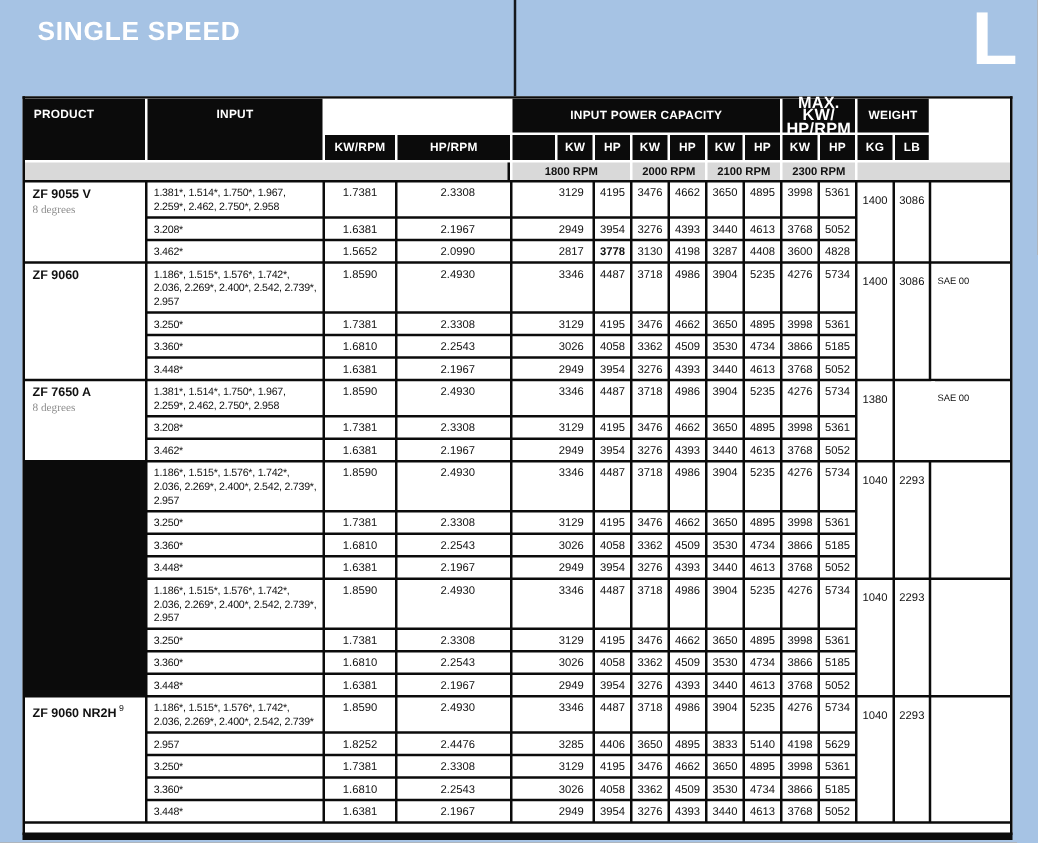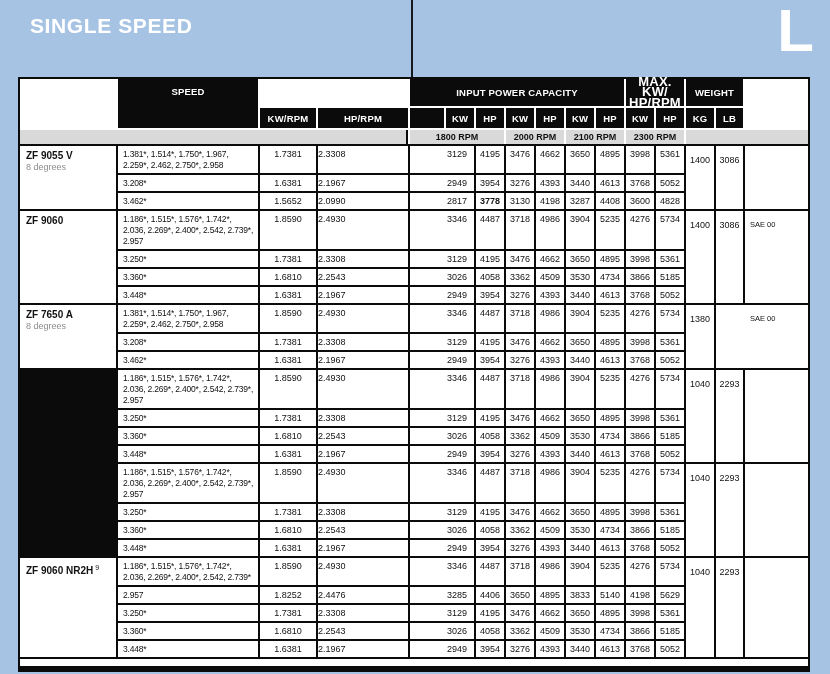--- a/index.html
+++ b/index.html
@@ -27,47 +27,48 @@
   .kw1head .box{width:28px;background:#0b0b0b;color:#fff;font-weight:700;font-size:9.5px;
                 display:flex;align-items:center;justify-content:center;}
   
   .rpmrow{margin-top:2px;height:14px;background:#fff;}
   .rc{background:#d9d9d9;font-size:9px;font-weight:700;text-align:center;line-height:14px;color:#111;}
   .rc.blank1{border-right:2px solid #0b0b0b;box-sizing:border-box;}
   
   .tbody{background:#0b0b0b;padding:2px 0;}
   .bc{background:#fff;font-size:9px;color:#111;min-height:16px;box-sizing:border-box;padding-top:3px;}
   .bc.product{font-size:10px;font-weight:700;padding:4px 2px 0 6px;line-height:11px;}
-  .bc.product .angle{font-weight:400;color:#8d8d8d;font-size:9px;padding-top:1px;}
+  .bc.product .angle{font-weight:400;color:#8d8d8d;font-size:9px;padding-top:1px;font-family:Liberation Serif, serif;}
   .bc.product sup{font-size:7px;font-weight:400;}
   .bc.ratios{white-space:pre;overflow:hidden;line-height:11px;font-size:8.5px;
              letter-spacing:-.2px;padding:3px 1px 2px 5px;}
   .bc.center{text-align:center;}
-  .bc.pfhp{text-align:left;padding-right:28px;}
+  .bc.pfhp{text-align:right;padding-right:28px;}
   .bc.kwfirst{text-align:right;padding-right:7px;}
   .bc.wt{text-align:center;padding-top:9px;}
   .bc.note{font-size:7.5px;padding:9px 0 0 5px;}
   
   .bottom-bar{position:absolute;left:18px;top:666px;width:792px;height:6px;background:#0b0b0b;}
 </style>
 </head>
 <body>
 
 <div class="page">
 
   <div class="title">
     <div>SINGLE SPEED</div>
   </div>
   <div class="section-letter">L</div>
   <div class="header-divider"></div>
 
   <div class="table-wrap">
 
     <div class="grid thead">
-      <div class="hc topleft" style="grid-column:2;grid-row:1/3">SPEED</div>
+      <div class="hc topleft left" style="grid-column:1;grid-row:1/3">PRODUCT</div>
+      <div class="hc topleft" style="grid-column:2;grid-row:1/3">INPUT</div>
       <div class="hc" style="grid-column:5/11;grid-row:1">INPUT POWER CAPACITY</div>
       <div class="hc pre" style="grid-column:11/13;grid-row:1">MAX. KW/
 HP/RPM</div>
       <div class="hc" style="grid-column:13/15;grid-row:1">WEIGHT</div>
 
       <div class="hc" style="grid-column:3;grid-row:2">KW/RPM</div>
       <div class="hc" style="grid-column:4;grid-row:2">HP/RPM</div>
       <div class="kw1head" style="grid-column:5;grid-row:2">
         <div class="fill"></div>
         <div class="sep"></div>

